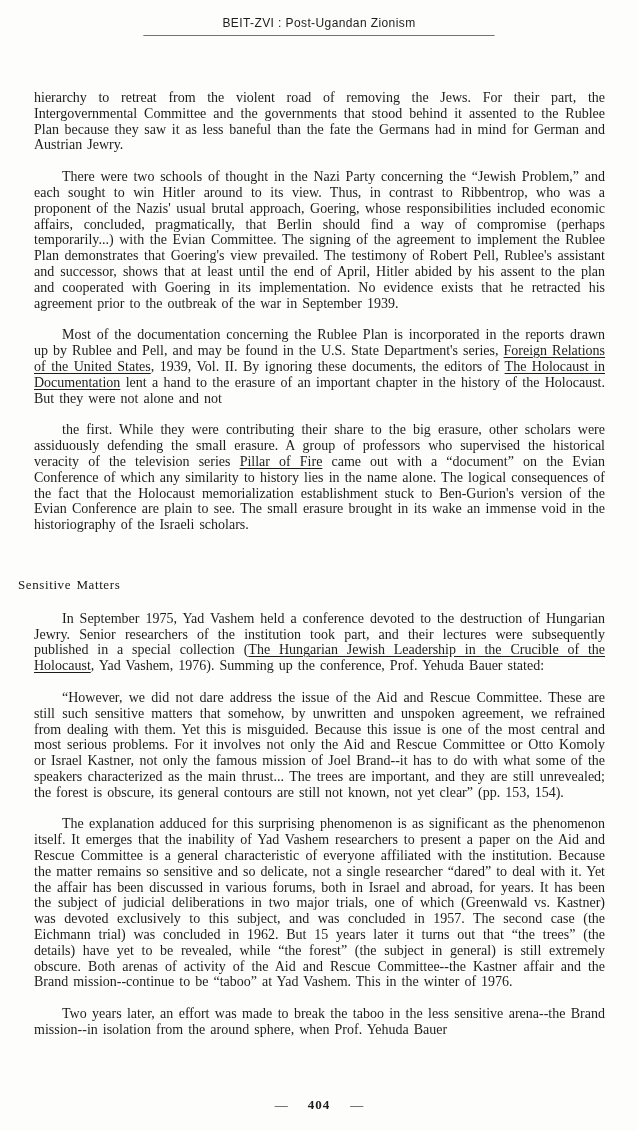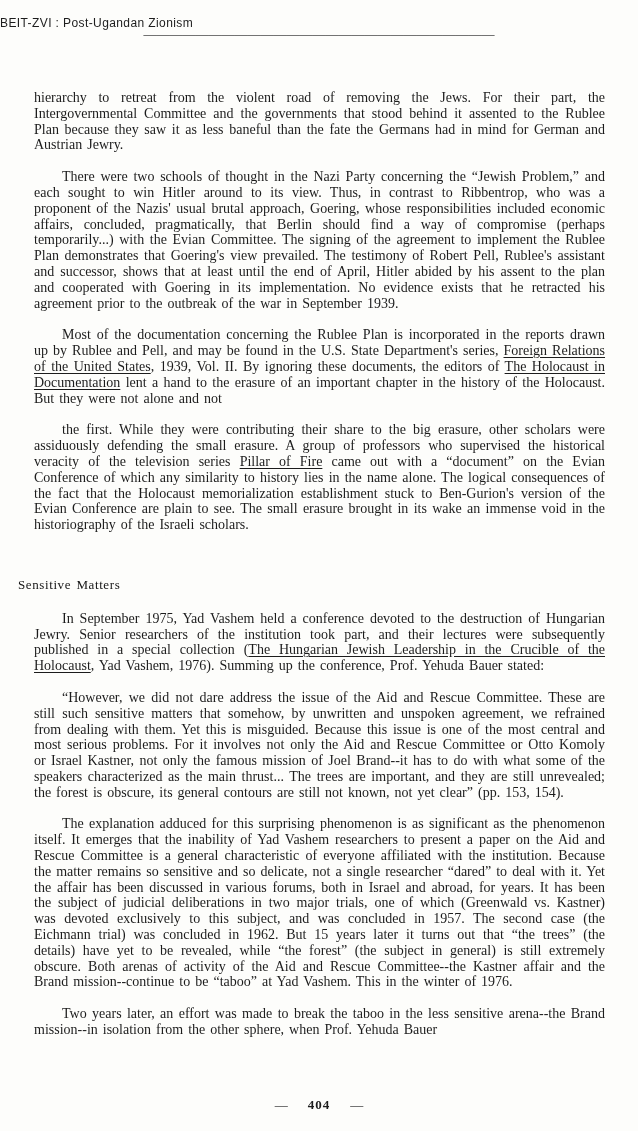--- a/index.html
+++ b/index.html
@@ -15,20 +15,21 @@
     background: #fdfdfb;
     color: #1b1b1b;
     overflow: hidden;
   }
   
   .running-title {
     position: absolute;
     top: 16px;
     left: 0;
     width: 100%;
+    text-align: center;
     font-family: "Liberation Sans", sans-serif;
     font-size: 12px;
     letter-spacing: 0.4px;
     color: #1d1d1d;
   }
   .header-rule {
     position: absolute;
     top: 27px;
     left: 0;
     width: 100%;
@@ -97,20 +98,20 @@
 
   <main class="body-text">
       <p class=""><span>hierarchy to retreat from the violent road of removing the Jews. For their part, the Intergovernmental Committee and the governments that stood behind it assented to the Rublee Plan because they saw it as less baneful than the fate the Germans had in mind for German and Austrian Jewry.</span></p>
       <p class="indent"><span>There were two schools of thought in the Nazi Party concerning the “Jewish Problem,” and each sought to win Hitler around to its view. Thus, in contrast to Ribbentrop, who was a proponent of the Nazis' usual brutal approach, Goering, whose responsibilities included economic affairs, concluded, pragmatically, that Berlin should find a way of compromise (perhaps temporarily...) with the Evian Committee. The signing of the agreement to implement the Rublee Plan demonstrates that Goering's view prevailed. The testimony of Robert Pell, Rublee's assistant and successor, shows that at least until the end of April, Hitler abided by his assent to the plan and cooperated with Goering in its implementation. No evidence exists that he retracted his agreement prior to the outbreak of the war in September 1939.</span></p>
       <p class="indent"><span>Most of the documentation concerning the Rublee Plan is incorporated in the reports drawn up by Rublee and Pell, and may be found in the U.S. State Department's series, </span><span class="seg-underline">Foreign Relations of the United States</span><span>, 1939, Vol. II. By ignoring these documents, the editors of </span><span class="seg-underline">The Holocaust in Documentation</span><span> lent a hand to the erasure of an important chapter in the history of the Holocaust. But they were not alone and not</span></p>
       <p class="indent gap-before"><span>the first. While they were contributing their share to the big erasure, other scholars were assiduously defending the small erasure. A group of professors who supervised the historical veracity of the television series </span><span class="seg-underline">Pillar of Fire</span><span> came out with a “document” on the Evian Conference of which any similarity to history lies in the name alone. The logical consequences of the fact that the Holocaust memorialization establishment stuck to Ben-Gurion's version of the Evian Conference are plain to see. The small erasure brought in its wake an immense void in the historiography of the Israeli scholars.</span></p>
       <h2 class="section-heading">Sensitive Matters</h2>
       <p class="indent"><span>In September 1975, Yad Vashem held a conference devoted to the destruction of Hungarian Jewry. Senior researchers of the institution took part, and their lectures were subsequently published in a special collection (</span><span class="seg-underline">The Hungarian Jewish Leadership in the Crucible of the Holocaust</span><span>, Yad Vashem, 1976). Summing up the conference, Prof. Yehuda Bauer stated:</span></p>
       <p class="indent"><span>“However, we did not dare address the issue of the Aid and Rescue Committee. These are still such sensitive matters that somehow, by unwritten and unspoken agreement, we refrained from dealing with them. Yet this is misguided. Because this issue is one of the most central and most serious problems. For it involves not only the Aid and Rescue Committee or Otto Komoly or Israel Kastner, not only the famous mission of Joel Brand--it has to do with what some of the speakers characterized as the main thrust... The trees are important, and they are still unrevealed; the forest is obscure, its general contours are still not known, not yet clear” (pp. 153, </span><span class="seg-italic">154)</span><span>.</span></p>
       <p class="indent"><span>The explanation adduced for this surprising phenomenon is as significant as the phenomenon itself. It emerges that the inability of Yad Vashem researchers to present a paper on the Aid and Rescue Committee is a general characteristic of everyone affiliated with the institution. Because the matter remains so sensitive and so delicate, not a single researcher “dared” to deal with it. Yet the affair has been discussed in various forums, both in Israel and abroad, for years. It has been the subject of judicial deliberations in two major trials, one of which (Greenwald vs. Kastner) was devoted exclusively to this subject, and was concluded in 1957. The second case (the Eichmann trial) was concluded in 1962. But 15 years later it turns out that “the trees” (the details) have yet to be revealed, while “the forest” (the subject in general) is still extremely obscure. Both arenas of activity of the Aid and Rescue Committee--the Kastner affair and the Brand mission--continue to be “taboo” at Yad Vashem. This in the winter of 1976.</span></p>
-      <p class="indent"><span>Two years later, an effort was made to break the taboo in the less sensitive arena--the Brand mission--in isolation from the other sphere, when Prof. Yehuda Bauer</span></p>
+      <p class="indent"><span>Two years later, an effort was made to break the taboo in the less sensitive arena--the Brand mission--in isolation from the around sphere, when Prof. Yehuda Bauer</span></p>
     </main>
 
   <footer class="page-footer">
     <span>—</span><span class="page-number">404</span><span>—</span>
   </footer>
 
 </div>
 
 </body></html>

